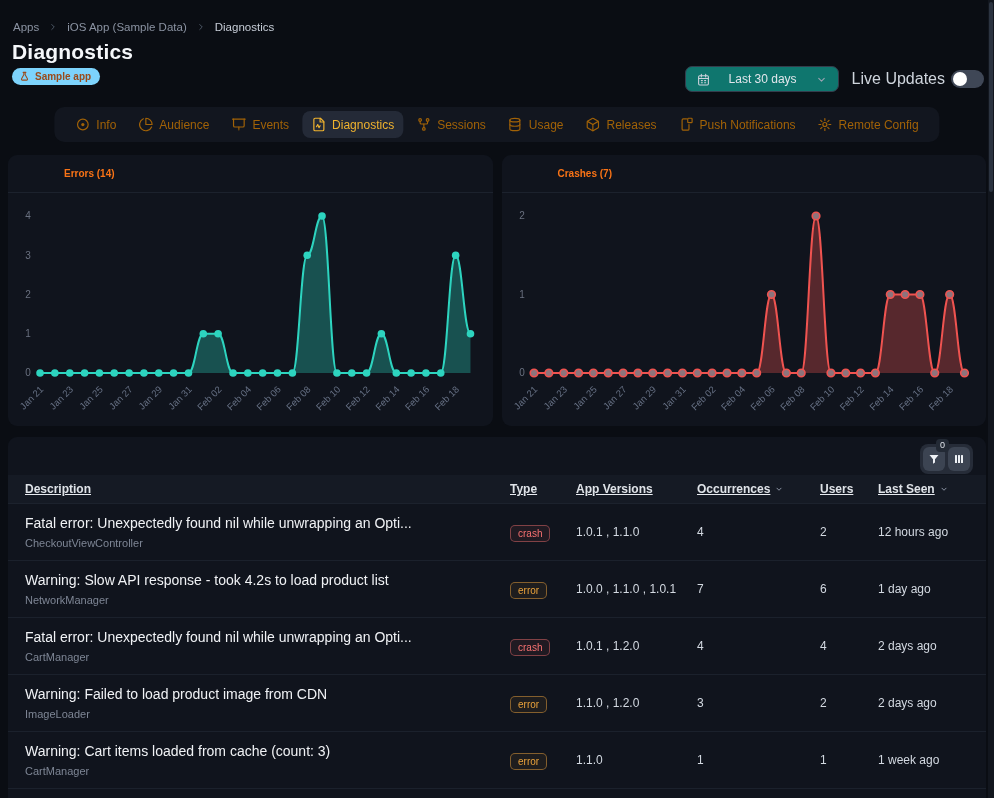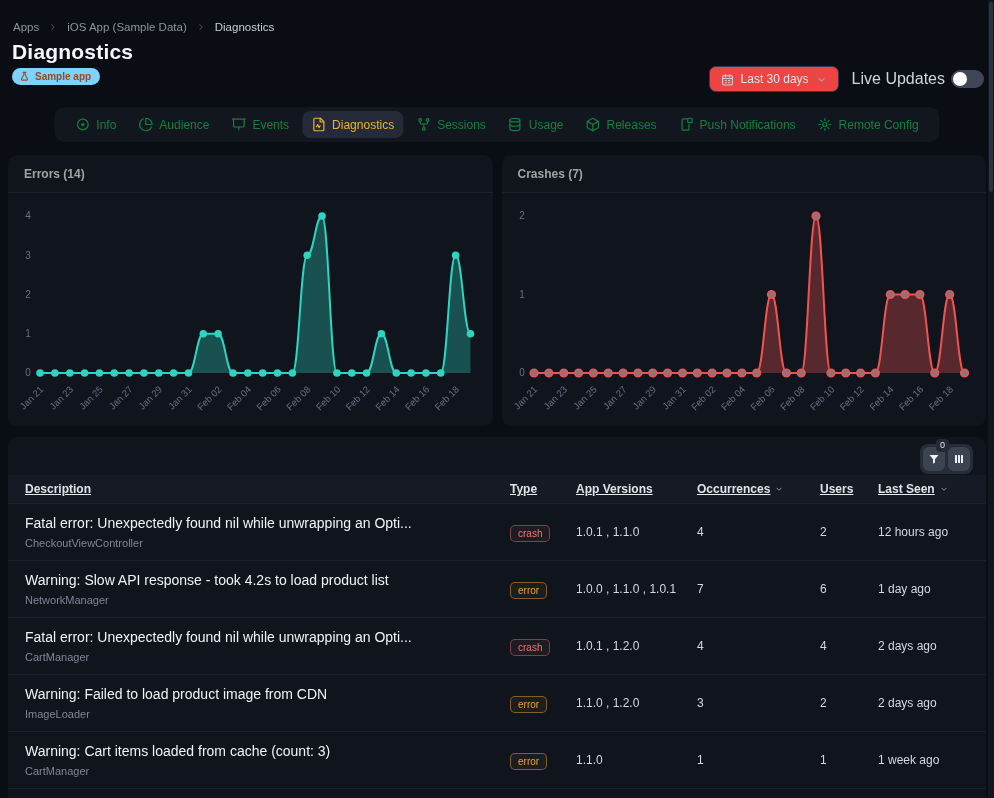--- a/index.html
+++ b/index.html
@@ -15,41 +15,41 @@
   
   .breadcrumb { position:absolute; top:21px; left:13px; display:flex; align-items:center; gap:9px; font-size:11.5px; color:#8b93a2; }
   .breadcrumb .crumb-sep { color:#4b5563; display:flex; }
   .breadcrumb .crumb-last { color:#c6ccd6; }
   .page-title { position:absolute; top:40px; left:12px; font-size:21px; font-weight:bold; color:#f5f7fa; letter-spacing:.2px; }
   .sample-badge { position:absolute; top:68px; left:12px; display:flex; align-items:center; gap:5px;
     background:#7dd3fc; color:#9a4a1a; font-size:10px; font-weight:bold; padding:3px 9px 3px 7px; border-radius:10px; }
   .sample-badge svg { stroke:#9a4a1a; }
 
   .top-controls { position:absolute; top:66px; right:10px; display:flex; align-items:center; gap:13px; }
-  .date-btn { display:flex; align-items:center; gap:7px; height:26px; padding:0 11px;
-    background:#ef4444; border:1px solid #343d4c; border-radius:7px; color:#e2e6ec; font-size:12px; font-weight:500; cursor:pointer; }
+  .date-btn { display:flex; align-items:center; gap:19px; height:26px; padding:0 11px;
+    background:#0f766e; border:1px solid #343d4c; border-radius:7px; color:#e2e6ec; font-size:12px; font-weight:500; cursor:pointer; }
   .date-btn .chev { color:#9aa3b2; display:flex; }
   .live-updates { display:flex; align-items:center; gap:6px; font-size:16px; color:#cfd5dd; }
   .toggle { position:relative; width:33px; height:18px; background:#3f4756; border-radius:9px; cursor:pointer; }
   .toggle .knob { position:absolute; left:2px; top:2px; width:14px; height:14px; border-radius:50%; background:#ffffff; }
 
   
   .tabbar { position:absolute; top:107px; left:50%; transform:translateX(-50%);
     display:flex; align-items:center; gap:4px; height:35px; padding:0 12px;
     background:#12161f; border-radius:10px; }
   .tab { display:flex; align-items:center; gap:6px; padding:6px 9px; border-radius:8px;
-    font-size:12px; color:#15803d; white-space:nowrap; cursor:pointer; }
+    font-size:12px; color:#a16207; white-space:nowrap; cursor:pointer; }
   .tab svg { flex:none; }
   .tab.active { background:#242a37; color:#f0b32e; font-weight:500; }
 
   
   .charts-row { position:absolute; top:155px; left:8px; right:8px; height:271px; display:flex; gap:9px; }
   .panel { flex:1; background:#10141d; border-radius:9px; overflow:hidden; }
   .panel-head { height:38px; display:flex; align-items:center; padding:0 16px; border-bottom:1px solid #1c222d; }
-  .panel-title { font-size:12px; font-weight:bold; color:#a3a3a3; }
+  .panel-title { font-size:10px; font-weight:bold; color:#f97316;margin-left:40px; }
   .chart-svg { width:100%; height:233px; }
   .ytick { fill:#6a7180; font-size:10px; }
   .xtick { fill:#667084; font-size:9.5px; }
 
   
   .table-panel { position:absolute; top:437px; left:8px; right:8px; bottom:0; background:#10141d; border-radius:9px 9px 0 0; overflow:hidden; }
   .table-toolbar { height:38px; position:relative; }
   .btn-group { position:absolute; top:7px; right:13px; display:flex; gap:3px; background:#262c38; padding:3px; border-radius:8px; }
   .icon-btn { position:relative; width:22px; height:24px; background:#3c4452; border-radius:6px;
     display:flex; align-items:center; justify-content:center; color:#eef1f5; cursor:pointer; }

